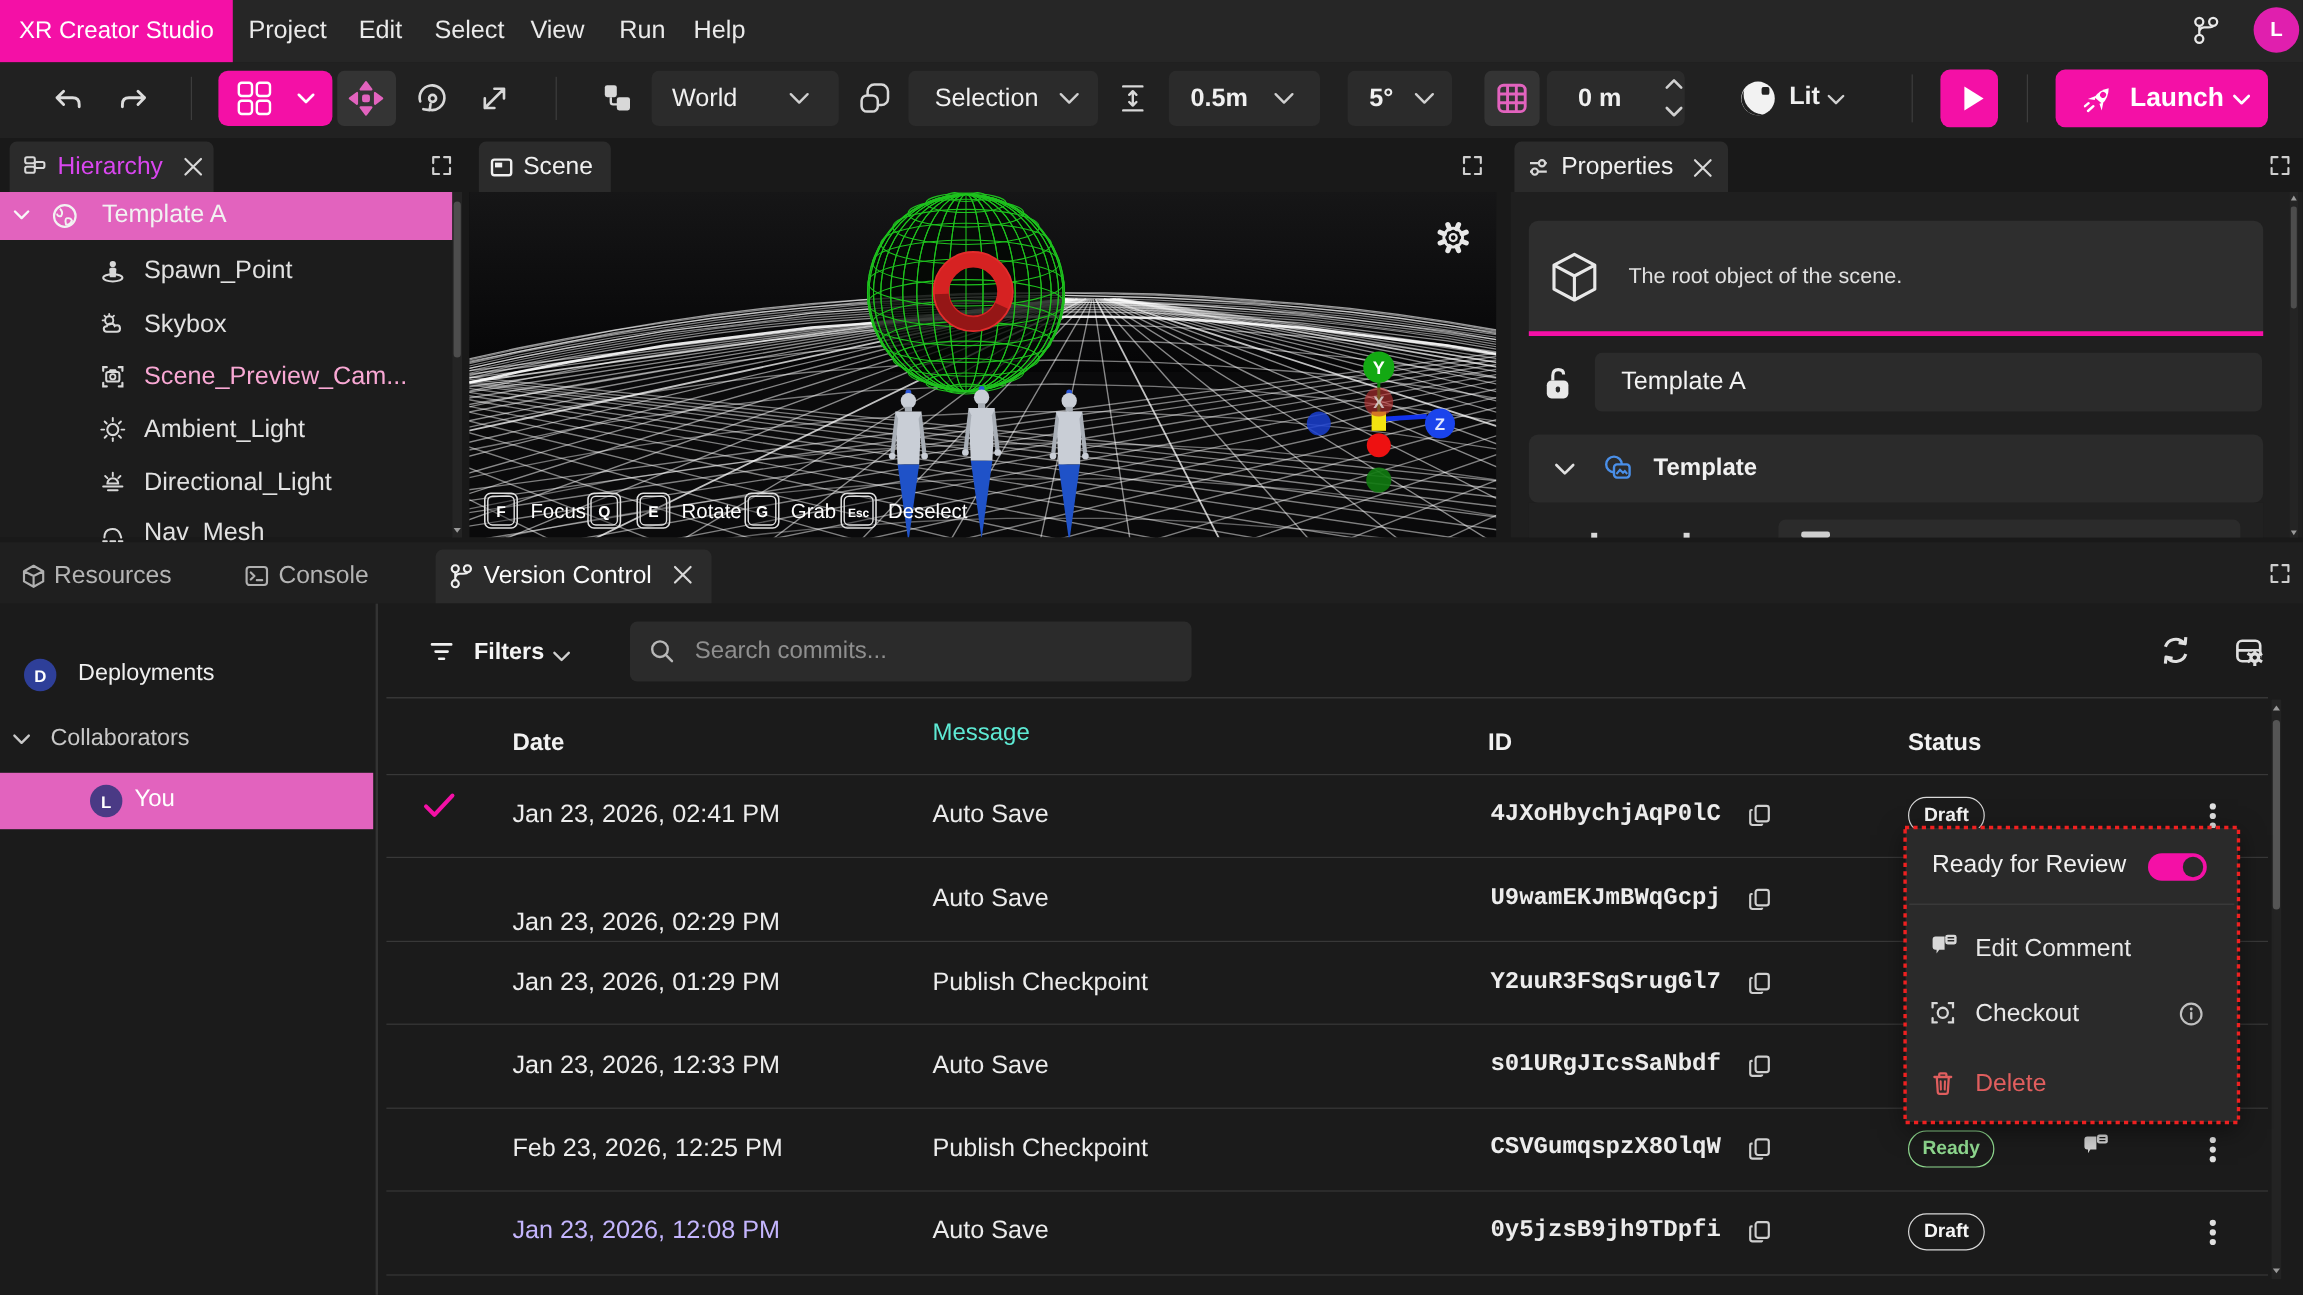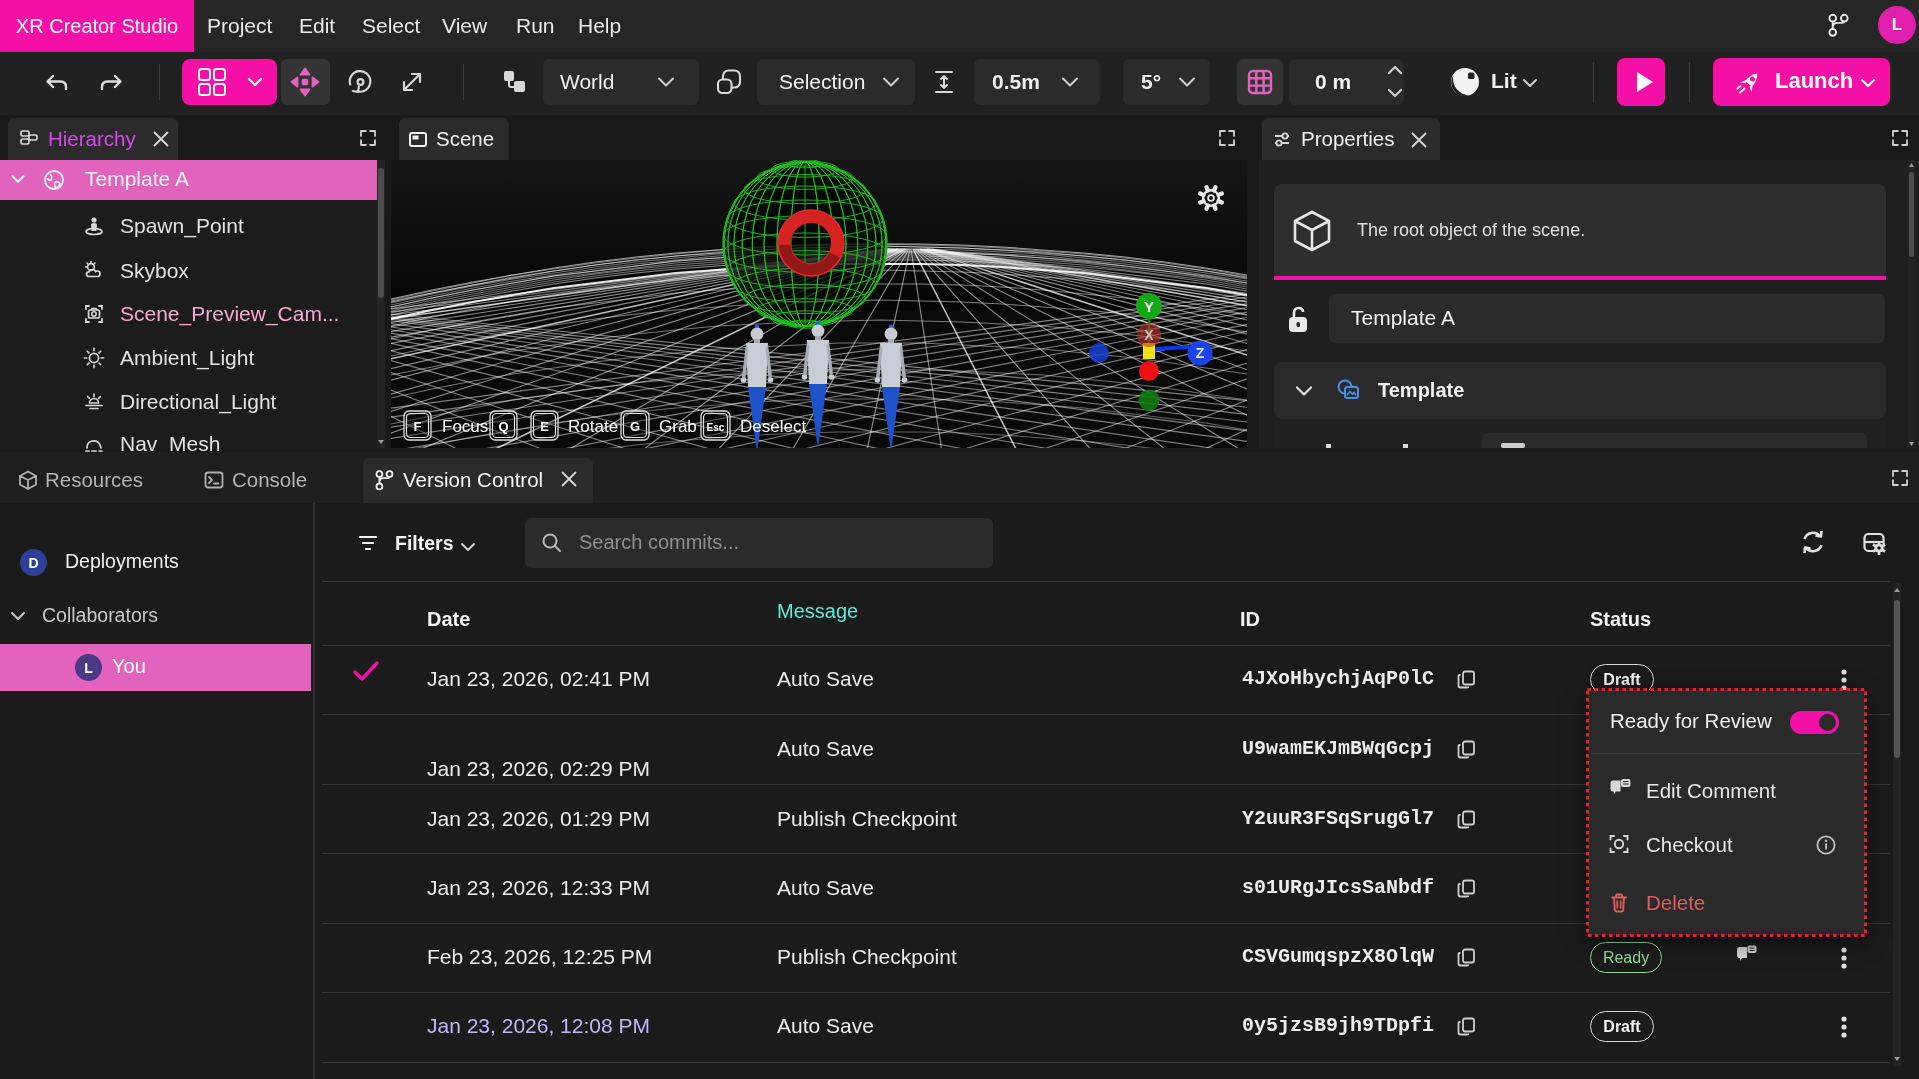--- a/index.html
+++ b/index.html
@@ -730,21 +730,21 @@
   </div>
 <div class="txt" style="left:427px;top:945px;font-size:21px;color:#ececec">Feb 23, 2026, 12:25 PM</div>
 <div class="txt" style="left:777px;top:945px;font-size:21px;color:#ececec">Publish Checkpoint</div>
 <div class="txt" style="left:1242px;top:945px;font-size:20px;font-weight:bold;font-family:'Liberation Mono',monospace;color:#ececec">CSVGumqspzX8OlqW</div>
 <div class="abs" style="left:1456px;top:947px">
     <svg width="22" height="22" viewBox="0 0 22 22">
       <rect x="7" y="2.5" width="11" height="13" rx="2" fill="none" stroke="#cfcfcf" stroke-width="1.8"></rect>
       <path d="M 4.5 6 L 3.5 6 Q 2.5 6 2.5 7 L 2.5 16.5 Q 2.5 18.5 4.5 18.5 L 11 18.5 Q 12.5 18.5 12.5 17.5" fill="none" stroke="#cfcfcf" stroke-width="1.8"></path>
     </svg>
   </div>
-<div class="abs" style="left:1590px;top:942px;width:72px;height:31px;border:1.6px solid #8fd98f;border-radius:16px;display:flex;align-items:center;justify-content:center;font-size:16px;font-weight:normal;color:#8fd98f">Ready</div>
+<div class="abs" style="left:1590px;top:942px;width:72px;height:31px;border:1.6px solid #8fd98f;border-radius:16px;display:flex;align-items:center;justify-content:center;font-size:16px;font-weight:bold;color:#8fd98f">Ready</div>
 <div class="abs" style="left:1734px;top:944px">
     <svg width="25" height="25" viewBox="0 0 25 25">
       <path d="M 3 5.5 Q 3 3 5.5 3 L 13 3 L 13 14 L 8 14 L 6 17 L 6 14 L 5.5 14 Q 3 14 3 11.5 Z" fill="#d0d0d0"></path>
       <rect x="13.5" y="1.5" width="9" height="7.5" rx="2" fill="#d0d0d0"></rect>
       <path d="M 15.5 4 L 20.5 4 M 15.5 6.5 L 20.5 6.5" stroke="#1b1b1b" stroke-width="1.1"></path>
     </svg>
   </div>
 <div class="abs" style="left:1840px;top:946px">
     <svg width="8" height="24" viewBox="0 0 8 24">
       <circle cx="4" cy="4" r="2.6" fill="#e0e0e0"></circle>

